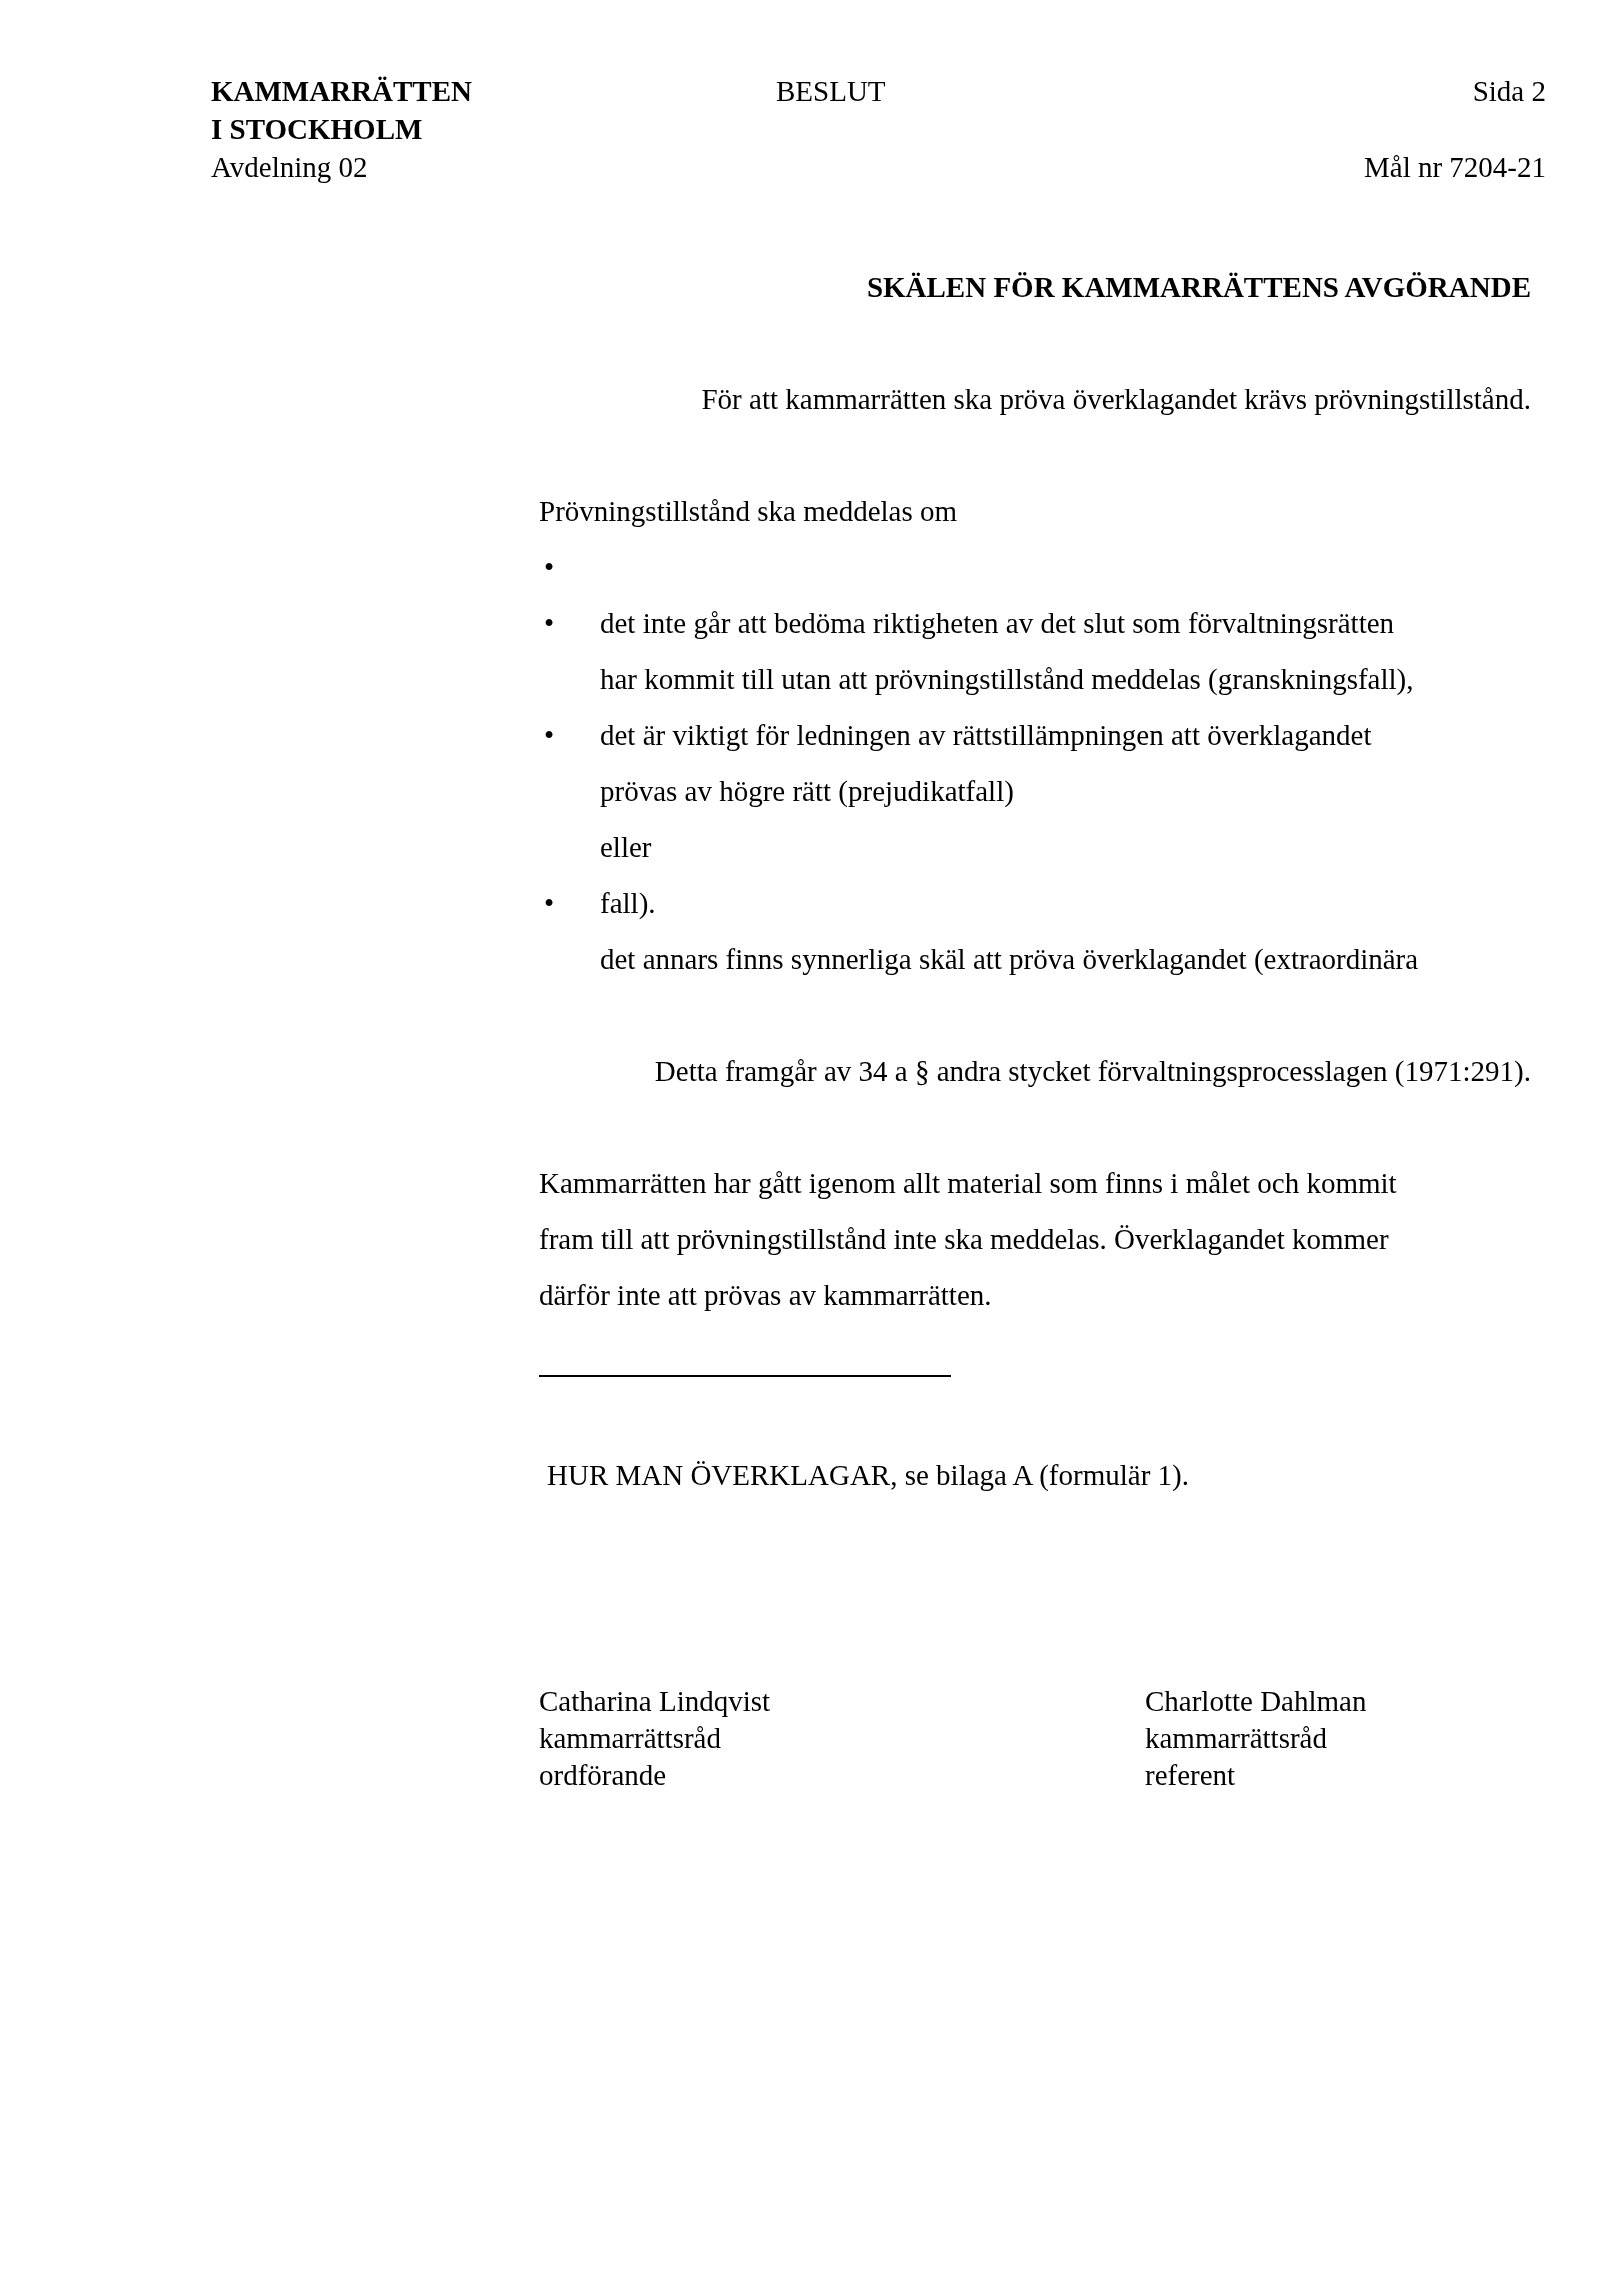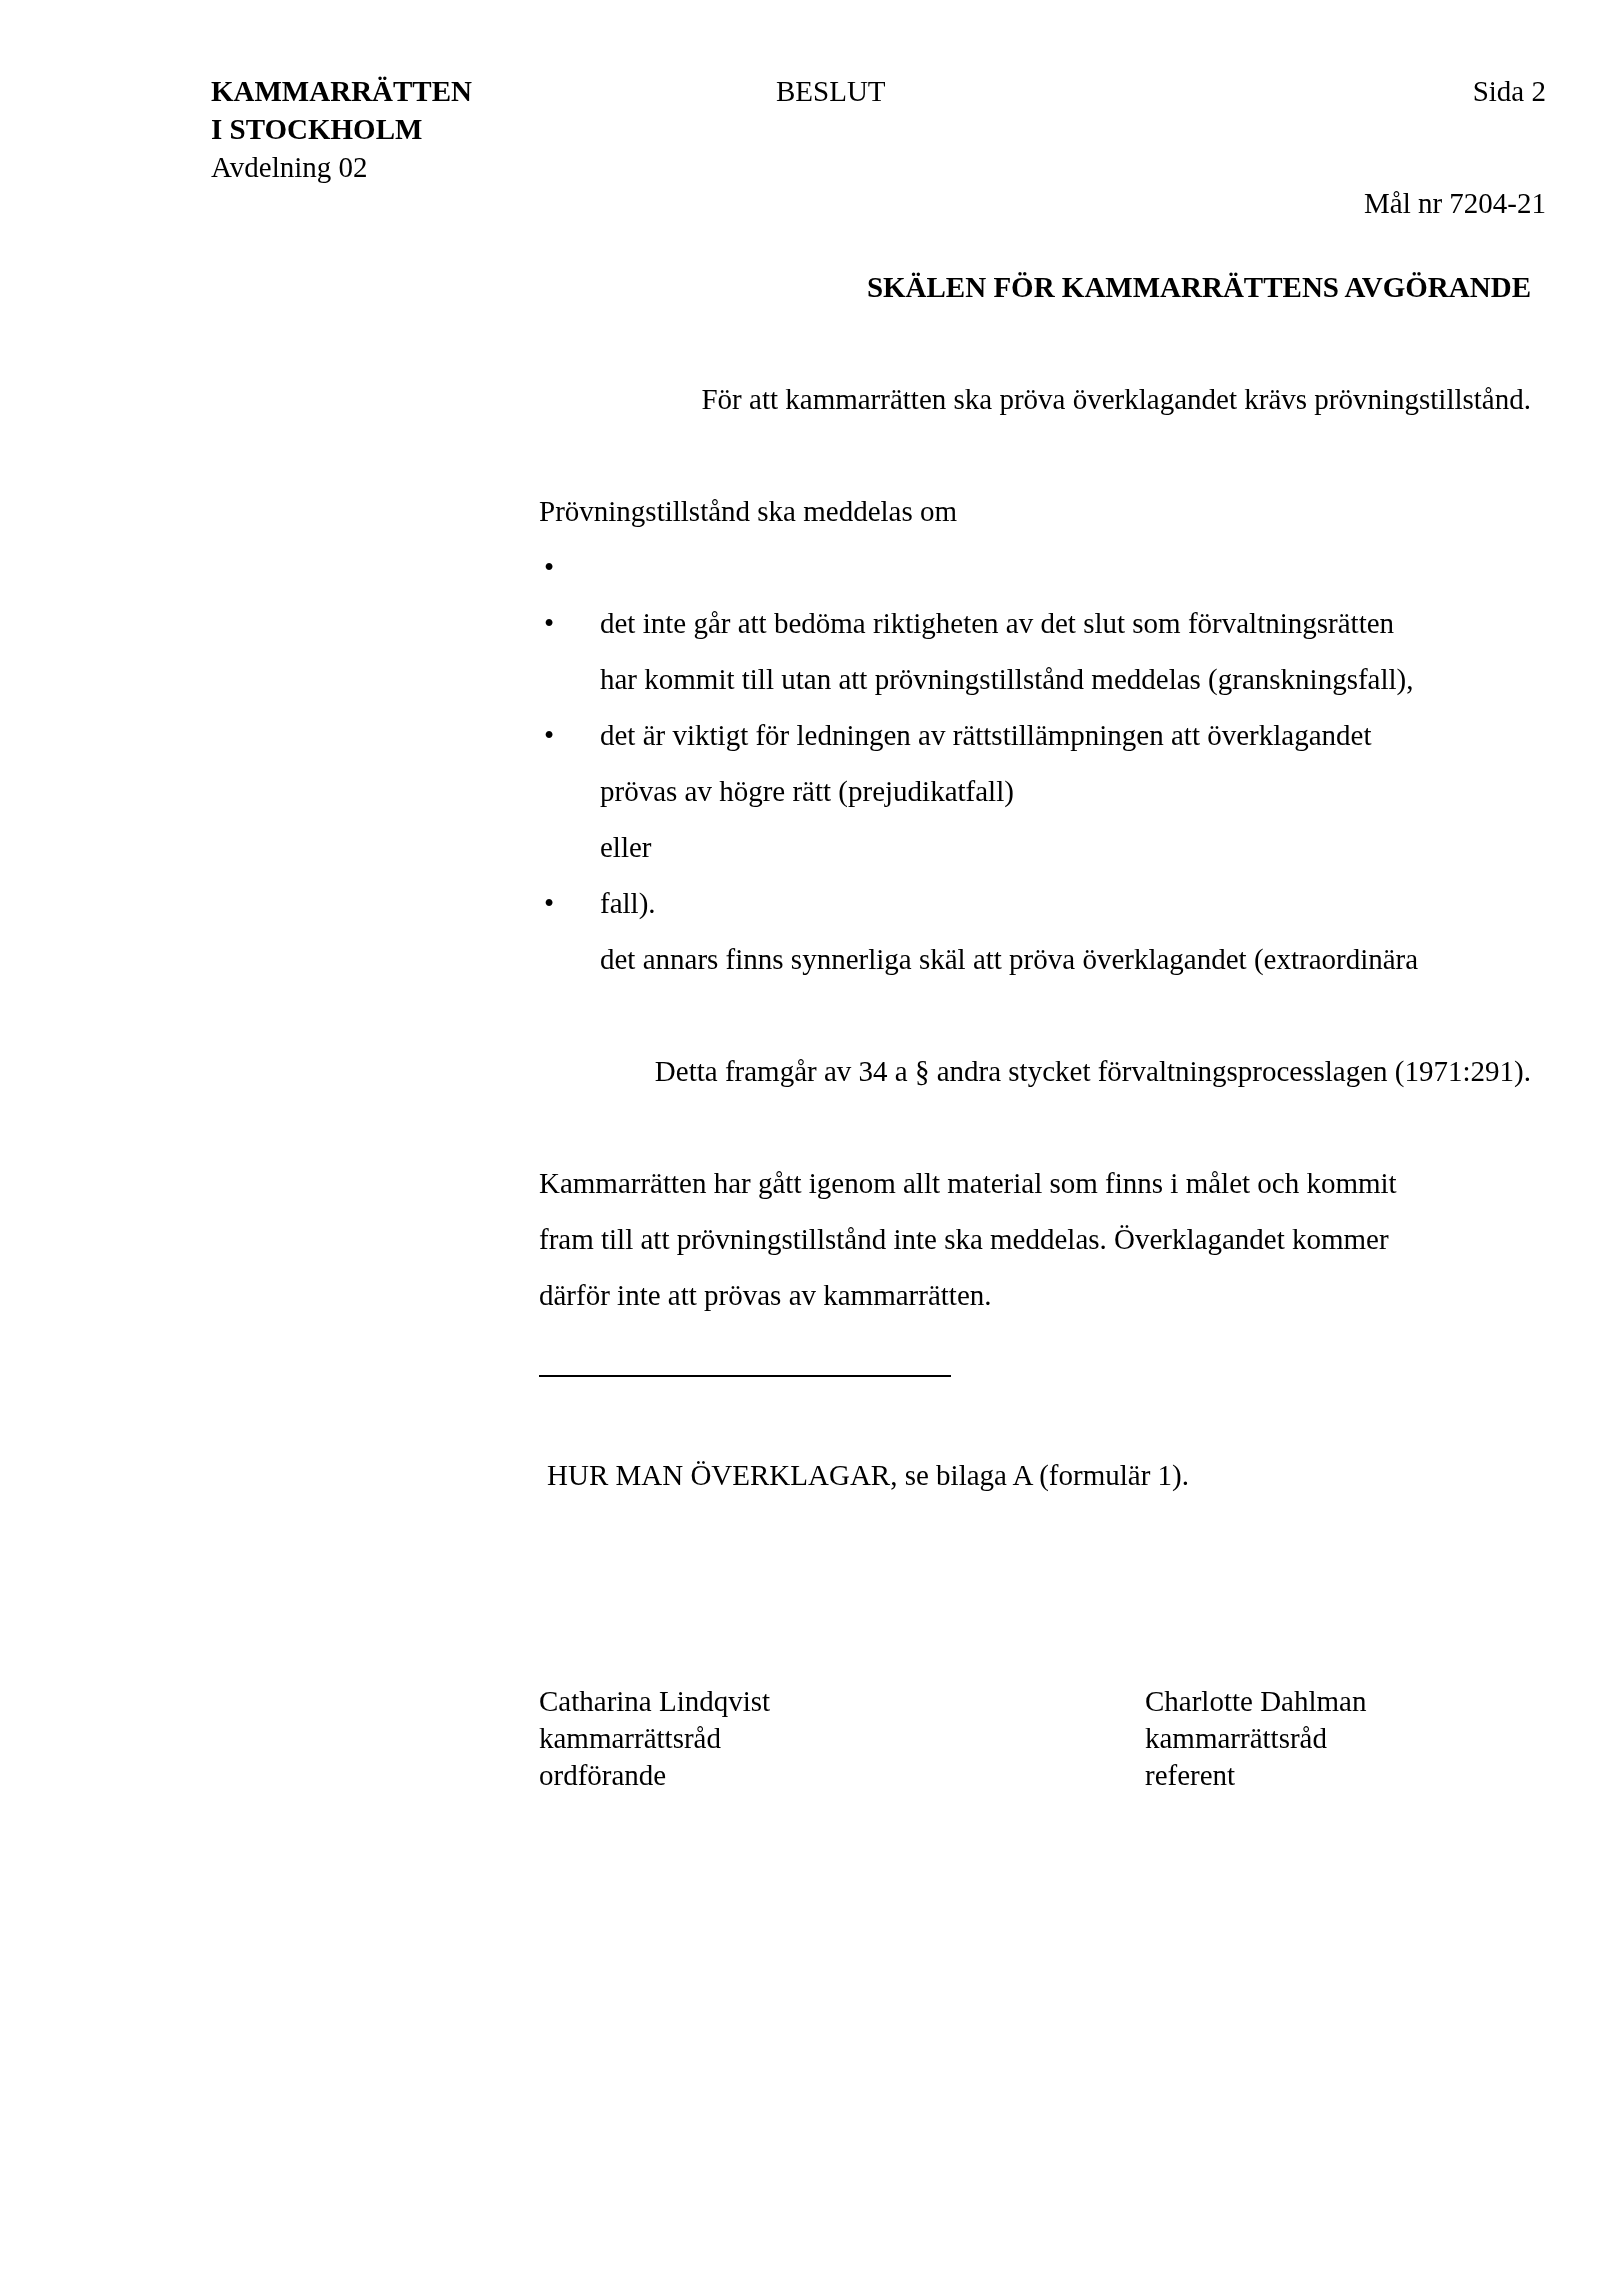--- a/index.html
+++ b/index.html
@@ -11,21 +11,21 @@
     font-size: 29px;
     position: relative;
     overflow: hidden;
   }
   .bold { font-weight: bold; }
 
   
   .hdr-org   { position: absolute; left: 211px; top: 72px;  line-height: 38px; white-space: nowrap; }
   .hdr-type  { position: absolute; left: 744px; top: 72px;  line-height: 38px; font-weight: normal; white-space: nowrap; margin-left: 32px; }
   .hdr-page  { position: absolute; right: 75px; top: 72px;  line-height: 38px; text-align: left; white-space: nowrap; }
-  .hdr-case  { position: absolute; right: 75px; top: 148px; line-height: 38px; text-align: center; white-space: nowrap; margin-top: 36px; }
+  .hdr-case  { position: absolute; right: 75px; top: 148px; line-height: 38px; text-align: center; white-space: nowrap; }
 
   
   .main { position: absolute; left: 539px; top: 259px; width: 992px;
           line-height: 56px; white-space: nowrap; }
   .block { margin: 0; }
   .gap-after { margin-bottom: 56px; text-align: right; }
   .section-heading { font-weight: bold; }
 
   
   .bullets { margin: 0 0 56px 0; padding: 0; list-style: none; }

